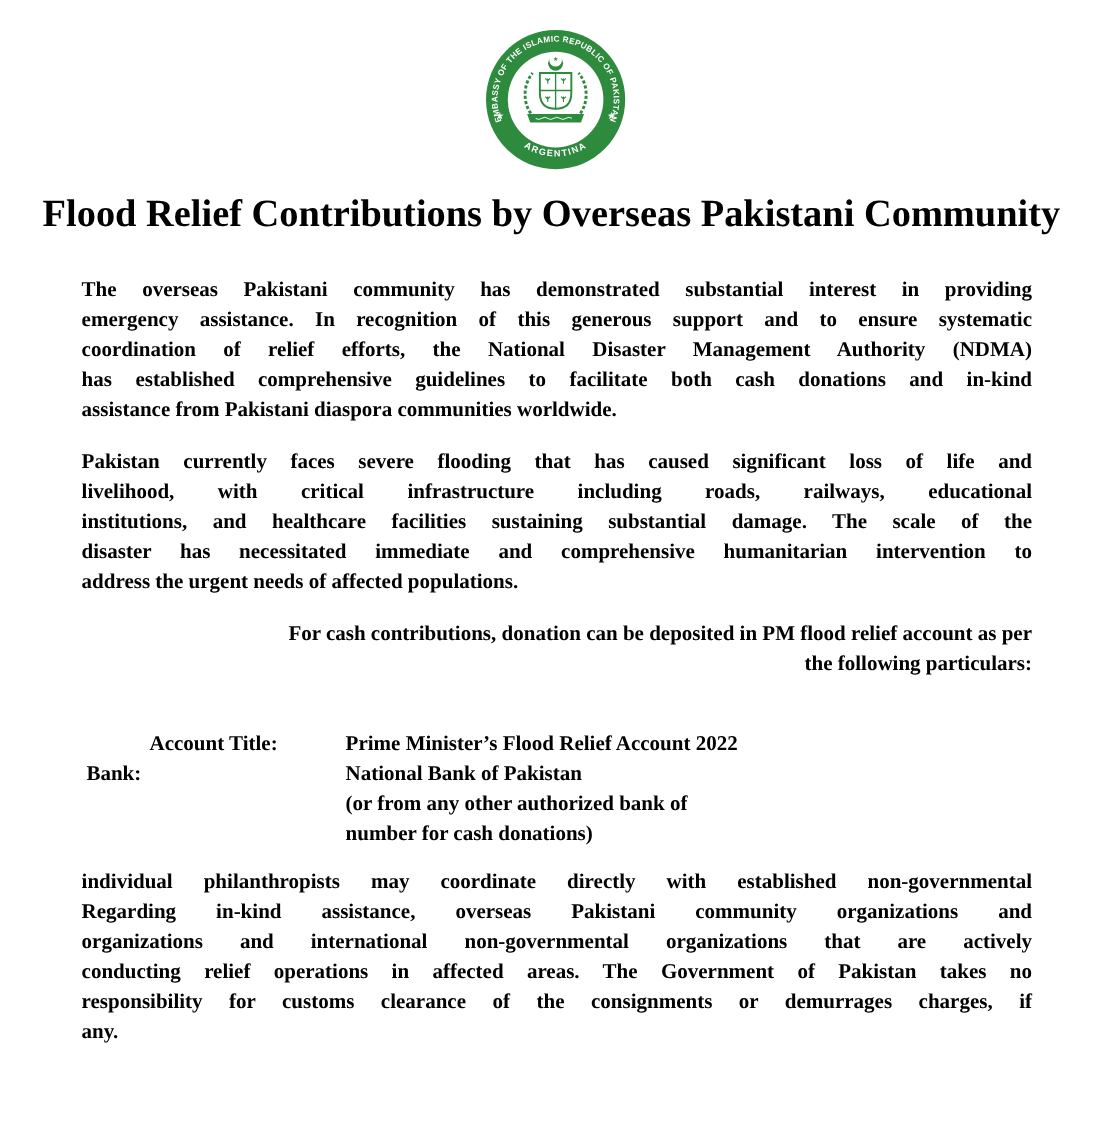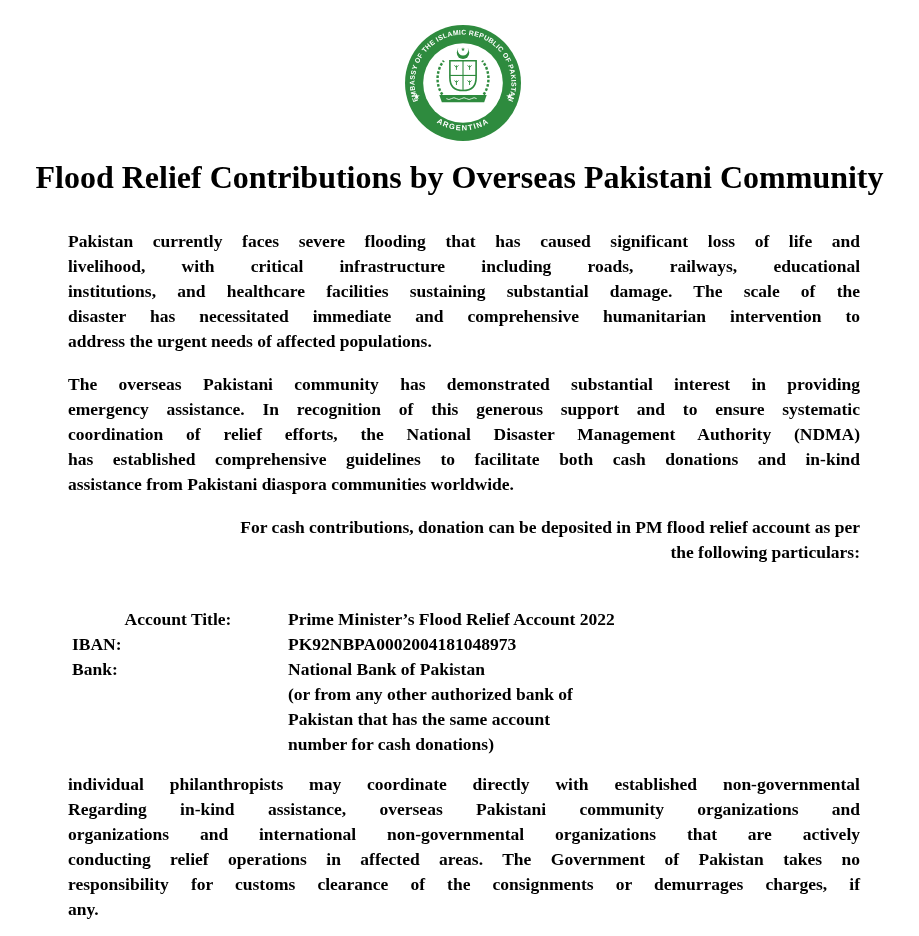--- a/index.html
+++ b/index.html
@@ -97,60 +97,52 @@
         <path d="M 42 74 q 2.5 1.8 5 0 t 5 0 t 5 0 t 5 0 t 5 0 t 5 0" fill="none" stroke="#ffffff" stroke-width="0.8"></path>
       </g>
     </svg>
   </div>
 
   <h1 class="title">Flood Relief Contributions by Overseas Pakistani Community</h1>
 
   <div class="content">
 
     <div class="para">
+      <div class="jline">The overseas Pakistani community has demonstrated substantial interest in providing</div>
+      <div class="jline">emergency assistance. In recognition of this generous support and to ensure systematic</div>
+      <div class="jline">coordination of relief efforts, the National Disaster Management Authority (NDMA)</div>
+      <div class="jline">has established comprehensive guidelines to facilitate both cash donations and in-kind</div>
+      <div class="jline-last">assistance from Pakistani diaspora communities worldwide.</div>
+    </div>
+
+    <div class="para">
       <div class="jline">Pakistan currently faces severe flooding that has caused significant loss of life and</div>
       <div class="jline">livelihood, with critical infrastructure including roads, railways, educational</div>
       <div class="jline">institutions, and healthcare facilities sustaining substantial damage. The scale of the</div>
       <div class="jline">disaster has necessitated immediate and comprehensive humanitarian intervention to</div>
       <div class="jline-last">address the urgent needs of affected populations.</div>
-    </div>
-
-    <div class="para">
-      <div class="jline">The overseas Pakistani community has demonstrated substantial interest in providing</div>
-      <div class="jline">emergency assistance. In recognition of this generous support and to ensure systematic</div>
-      <div class="jline">coordination of relief efforts, the National Disaster Management Authority (NDMA)</div>
-      <div class="jline">has established comprehensive guidelines to facilitate both cash donations and in-kind</div>
-      <div class="jline-last">assistance from Pakistani diaspora communities worldwide.</div>
     </div>
 
     <div class="para">
       <div class="lline">For cash contributions, donation can be deposited in PM flood relief account as per</div>
       <div class="lline">the following particulars:</div>
     </div>
 
     <div class="account">
       <div class="acct-row first">
         <div class="acct-label">Account Title:</div>
         <div class="acct-value">Prime Minister’s Flood Relief Account 2022</div>
       </div>
       <div class="acct-row">
-        <div class="acct-label">IBAN:</div>
-        <div class="acct-value">PK92NBPA0002004181048973</div>
-      </div>
-      <div class="acct-row">
         <div class="acct-label">Bank:</div>
         <div class="acct-value">National Bank of Pakistan</div>
       </div>
       <div class="acct-row">
         <div class="acct-label"></div>
         <div class="acct-value">(or from any other authorized bank of</div>
-      </div>
-      <div class="acct-row">
-        <div class="acct-label"></div>
-        <div class="acct-value">Pakistan that has the same account</div>
       </div>
       <div class="acct-row">
         <div class="acct-label"></div>
         <div class="acct-value">number for cash donations)</div>
       </div>
     </div>
 
     <div class="para">
       <div class="jline">individual philanthropists may coordinate directly with established non-governmental</div>
       <div class="jline">Regarding in-kind assistance, overseas Pakistani community organizations and</div>

